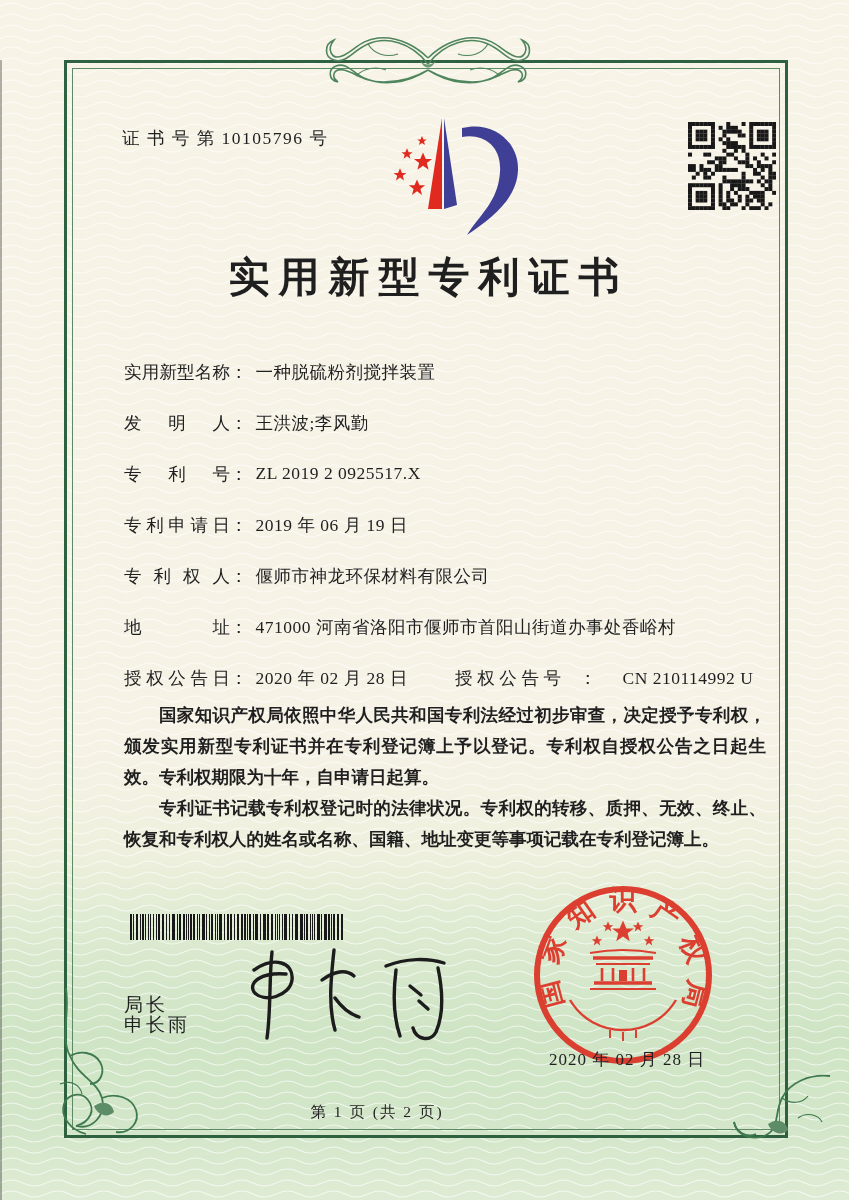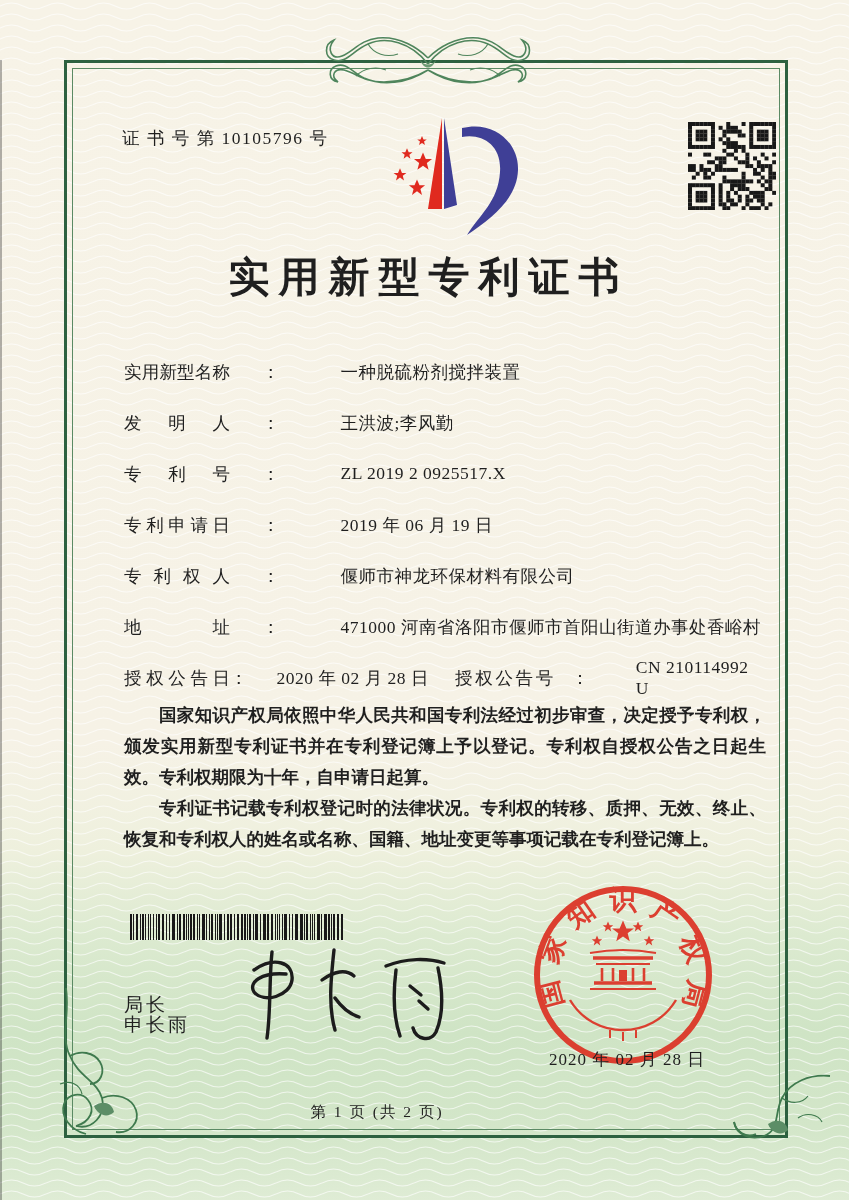--- a/index.html
+++ b/index.html
@@ -14,24 +14,24 @@
   .scan-edge{position:absolute;left:0;top:60px;width:2px;height:1140px;background:rgba(40,40,40,.35);z-index:5;}
   .frame-outer{position:absolute;left:64px;top:60px;width:718px;height:1072px;border:3px solid #2d6140;z-index:1;}
   .frame-inner{position:absolute;left:72px;top:68px;width:706px;height:1060px;border:1px solid #5b8a64;z-index:1;}
   .content{position:absolute;left:0;top:0;width:849px;height:1200px;z-index:2;border-radius:18px;}
   .cert-no{position:absolute;left:122px;top:126px;font-size:17.5px;letter-spacing:1.5px;}
   .logo{position:absolute;left:376px;top:110px;}
   .qr{position:absolute;left:688px;top:122px;}
   .title{position:absolute;left:4px;top:250px;width:100%;text-align:center;
          font-size:41px;font-weight:600;letter-spacing:9px;}
   .fields{position:absolute;left:124px;top:346px;width:660px;}
-  .frow{height:51px;display:flex;align-items:center;font-size:17.5px;gap:32px;}
+  .frow{height:51px;display:flex;align-items:center;font-size:17.5px;}
   .flabel{display:inline-block;width:106px;text-align:justify;text-align-last:justify;}
   .fcolon{margin-right:8px;}
-  .fvalue{letter-spacing:.5px;margin-left:21px;}
+  .fvalue{letter-spacing:.5px;}
   .grant-row{position:absolute;top:662px;left:0;width:757px;height:32px;font-size:17.5px;}
   .grant-left{position:absolute;left:124px;top:0;display:flex;align-items:center;height:32px;}
   .grant-right{position:absolute;left:455px;top:0;display:flex;align-items:center;height:32px;gap:18px;}
   .paras{position:absolute;left:124px;top:700px;width:642px;}
   .paras p{margin:0;text-indent:2em;font-size:17.5px;line-height:31px;text-align:justify;font-weight:bold;}
   .barcode{position:absolute;left:130px;top:914px;}
   .sig-title{position:absolute;left:124px;top:992px;font-size:19px;letter-spacing:3px;}
   .sig-name{position:absolute;left:124px;top:1012px;font-size:19px;letter-spacing:3px;}
   .signature{position:absolute;left:238px;top:938px;mix-blend-mode:multiply;}
   .seal{position:absolute;left:530px;top:882px;mix-blend-mode:multiply;opacity:.95;}

